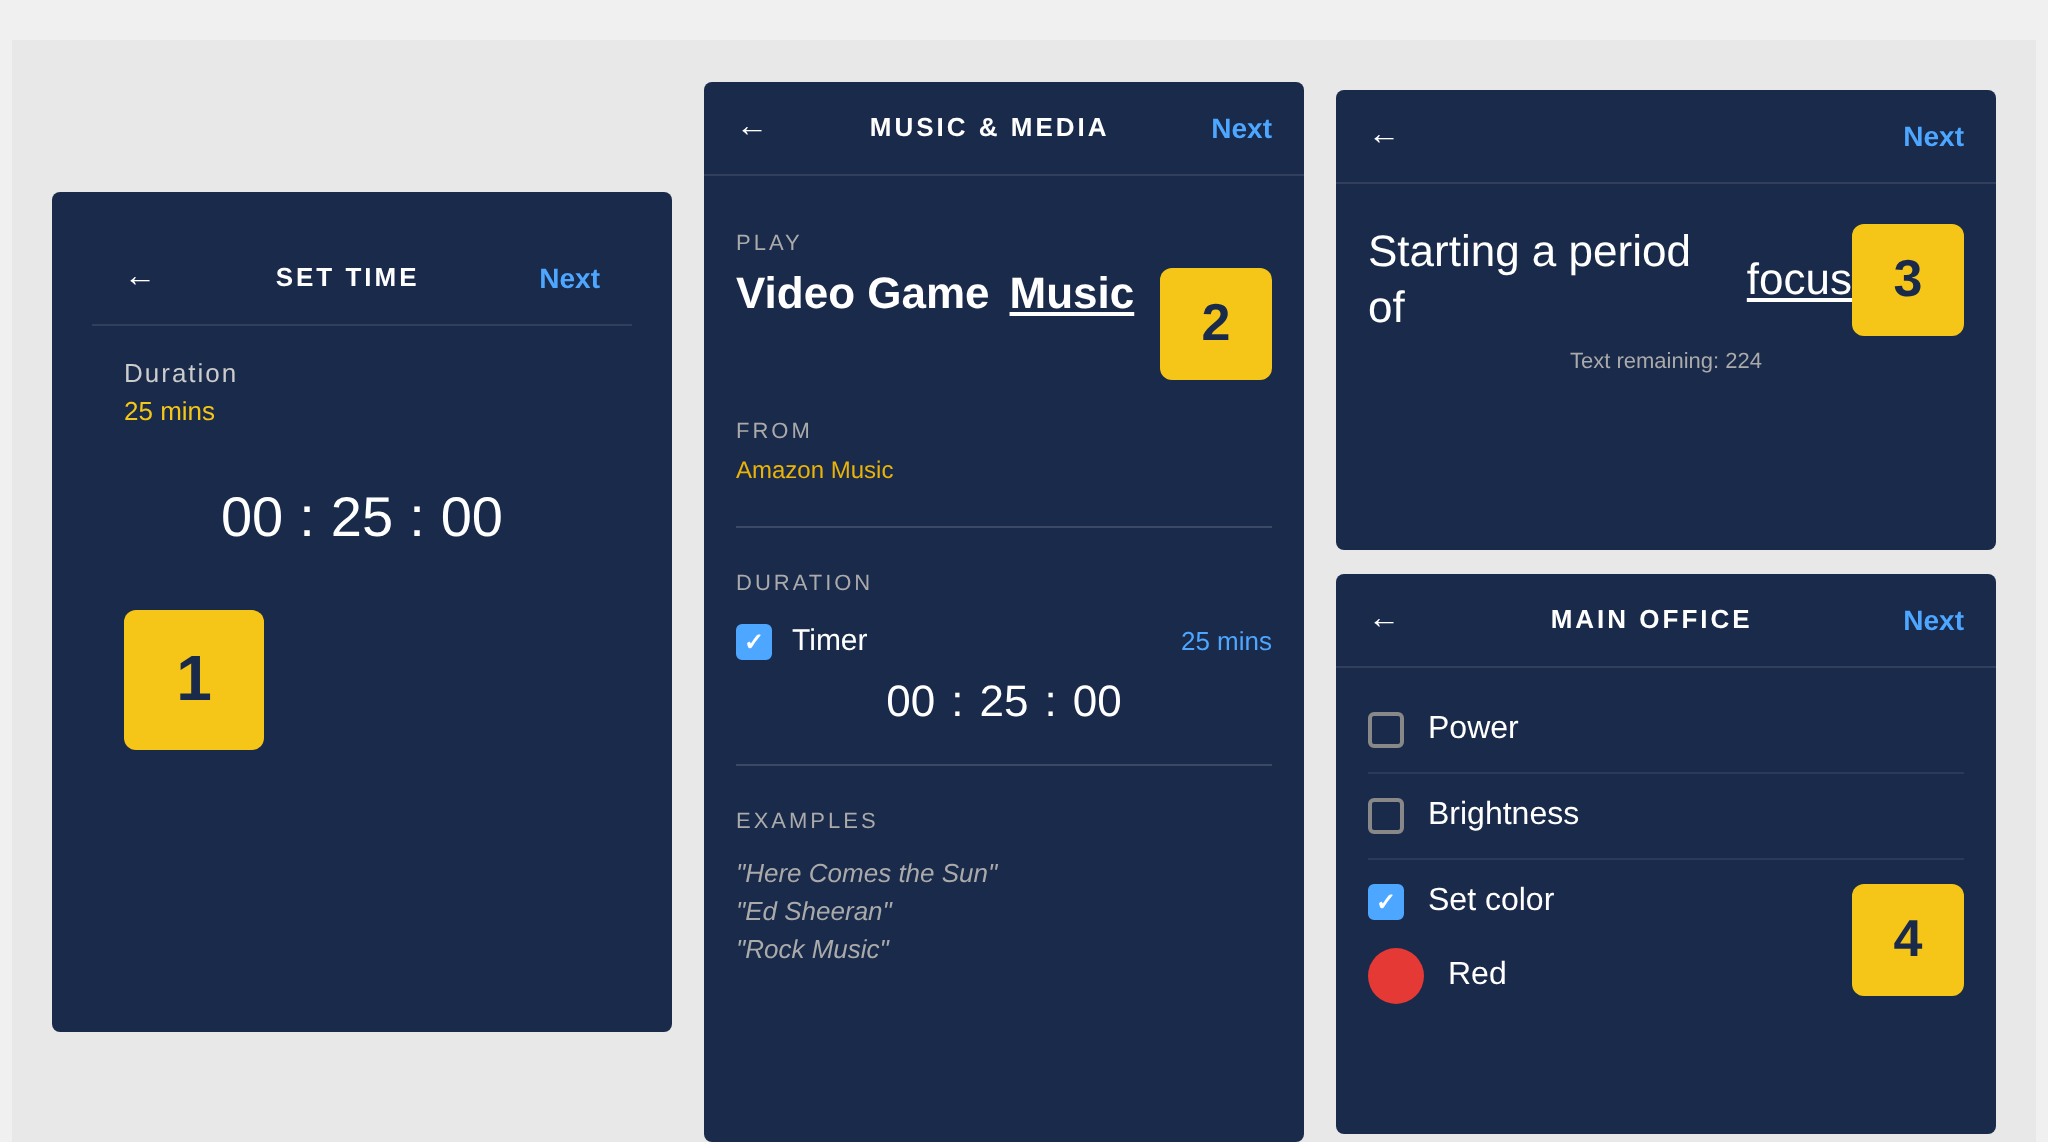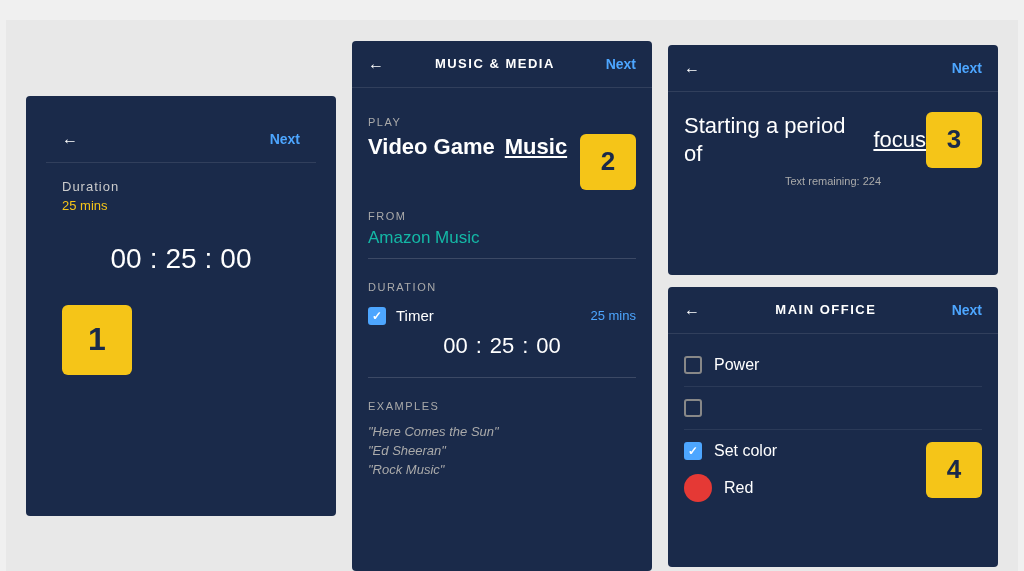--- a/index.html
+++ b/index.html
@@ -169,23 +169,23 @@
       font-weight: bold;
       margin-bottom: 17px;
       display: flex;
       align-items: flex-start;
       gap: 10px;
     }
     .play-title span.underline {
       text-decoration: underline;
     }
     .from-value {
-      font-size: 17px;
-      color: #14b8a6;
-      margin-bottom: 0;
+      font-size: 12px;
+      color: #eab308;
+      margin-bottom: 11px;
     }
     .divider {
       height: 1px;
       background: rgba(255,255,255,0.15);
       margin: 10px 0;
     }
     .checkbox-row {
       display: flex;
       align-items: center;
       gap: 10px;
@@ -295,20 +295,21 @@
     }
   </style>
 </head>
 <body>
 
 <div class="screenshot-container">
 
   <div class="panel panel-1">
     <div class="panel-header">
       <span class="panel-header-back">←</span>
+      <span class="panel-header-title">SET TIME</span>
       <span class="panel-header-next">Next</span>
     </div>
     <div class="panel-body">
       <div class="label-text">Duration</div>
       <div class="duration-value">25 mins</div>
       <div class="time-display">
         <span class="time-unit">00</span>
         <span class="time-separator">:</span>
         <span class="time-unit">25</span>
         <span class="time-separator">:</span>
@@ -386,20 +387,21 @@
         <span class="panel-header-title">MAIN OFFICE</span>
         <span class="panel-header-next">Next</span>
       </div>
       <div class="panel-4-body">
         <div class="option-row">
           <div class="checkbox unchecked"></div>
           <span class="option-label">Power</span>
         </div>
         <div class="option-row">
           <div class="checkbox unchecked"></div>
+          <span class="option-label">Brightness</span>
         </div>
         <div class="option-row">
           <div style="display:flex; align-items:flex-start; justify-content:space-between; width:100%;">
             <div style="display:flex;flex-direction:column;gap:10px;flex:1;">
               <div class="set-color-row">
                 <div class="checkbox">
                   <span class="checkbox-check">✓</span>
                 </div>
                 <span class="option-label">Set color</span>
               </div>

